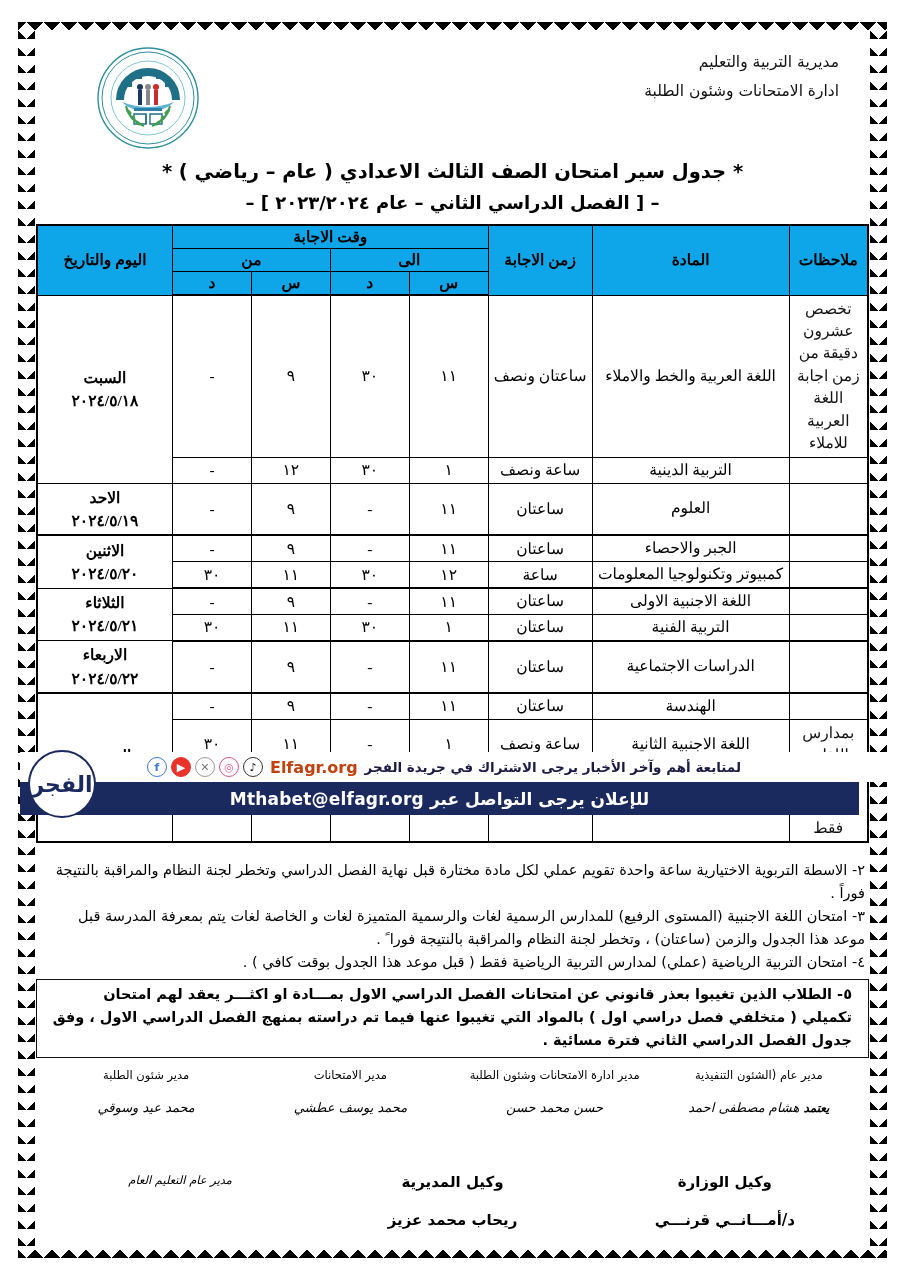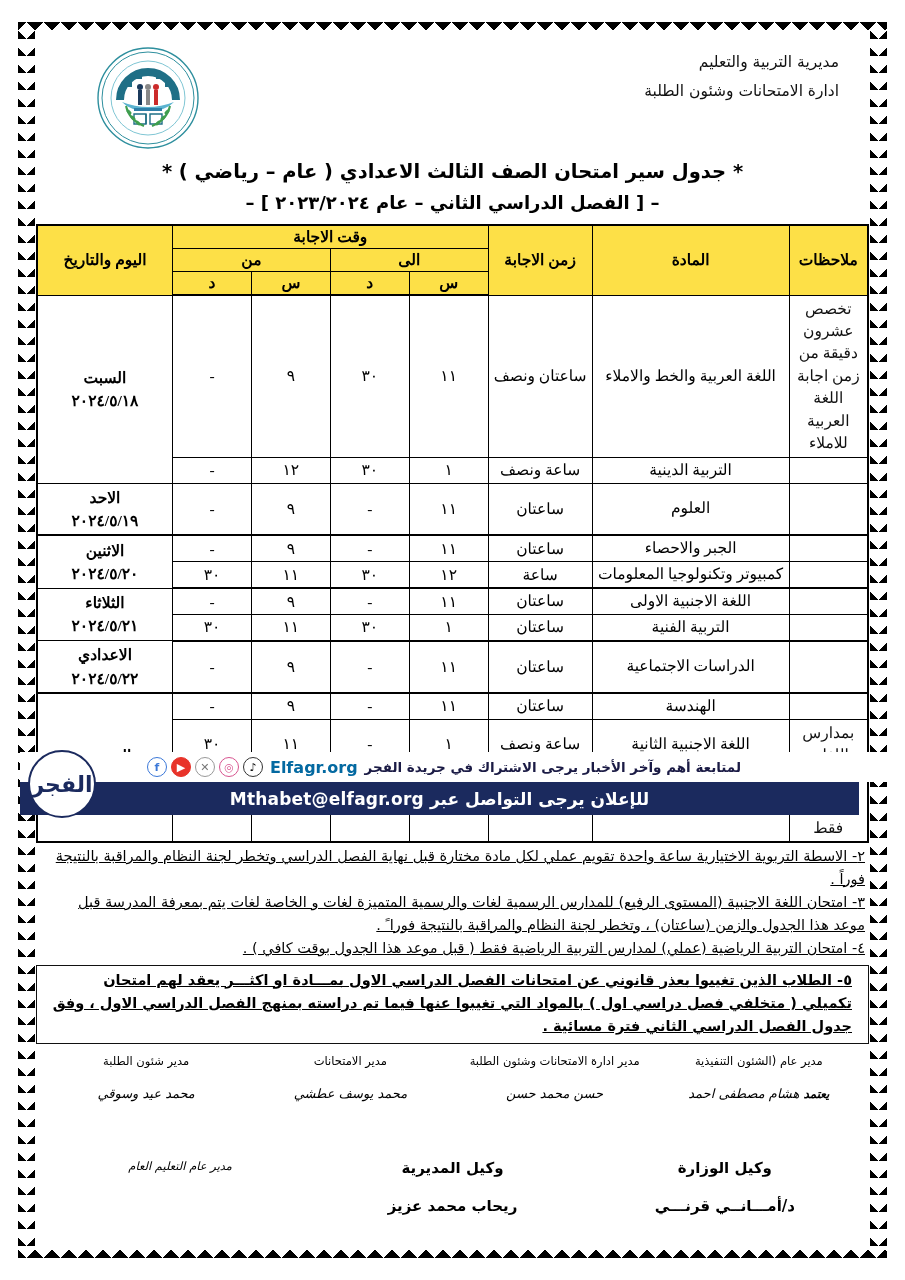--- a/index.html
+++ b/index.html
@@ -104,21 +104,21 @@
     border:1px solid #000;
     text-align:center;
     vertical-align:middle;
     font-size:15.5px;
     padding:2px 3px;
   }
   table.sched{
     border:2.5px solid #000;
   }
   thead th{
-    background:#fde047;
+    background:#0ea5e9;
     font-weight:bold;
     font-size:16px;
   }
   thead tr:last-child th{border-bottom:2.5px solid #000;}
   .th-date{width:128px;}
   .th-sub{width:48px;}
   .th-dur{width:97px;}
   .th-mat{width:190px;}
   .th-note{width:auto;}
 
@@ -157,21 +157,21 @@
   }
   .ad-text-top{
     font-family:"DejaVu Sans","Liberation Sans",sans-serif;
     font-size:13.5px;
     font-weight:bold;
     color:#1b1b45;
     white-space:nowrap;
   }
   .ad-brand{
     font-family:"DejaVu Sans","Liberation Sans",sans-serif;
-    font-size:16px;font-weight:bold;color:#0369a1;
+    font-size:16px;font-weight:bold;color:#c2410c;
     direction:ltr;
   }
   .soc{display:flex;gap:4px;align-items:center;direction:ltr;}
   .soc span{
     width:18px;height:18px;border-radius:50%;
     display:inline-flex;align-items:center;justify-content:center;
     font-size:11px;font-weight:bold;
     font-family:"DejaVu Sans","Liberation Sans",sans-serif;
     border:1.4px solid #888;color:#555;background:#fff;
   }
@@ -198,27 +198,26 @@
     border-radius:50%;
     background:#fff;
     display:flex;align-items:center;justify-content:center;
     color:#1b2a5e;
     font-family:"DejaVu Sans","Liberation Sans",sans-serif;
     font-size:22px;font-weight:bold;
   }
 
   
   .notes{
-    margin-top:2px;
+    margin-top:16px;
     direction:rtl;
     text-align:right;
     font-size:14.5px;
     line-height:1.55;
     font-family:"DejaVu Sans","Liberation Sans",sans-serif;
-    text-decoration:underline;
   }
   .notes p{margin:0 0 1px 0;padding:0 4px 0 6px;}
   .note-box{
     border:1.6px solid #111;
     margin-top:5px;
     padding:3px 12px 5px 6px;
     font-weight:bold;
     font-size:14.5px;
     line-height:1.6;
     text-align:right;
@@ -409,21 +408,21 @@
           </tr>
           <tr class="group-end">
             <td class="c-note"></td>
             <td class="c-mat">الدراسات الاجتماعية</td>
             <td class="c-dur">ساعتان</td>
             <td class="c-num">١١</td>
             <td class="c-num">-</td>
             <td class="c-num">٩</td>
             <td class="c-num">-</td>
             <td class="c-date" rowspan="1">
-              <span class="d1">الاعدادي</span>
+              <span class="d1">الاربعاء</span>
               <span class="d2">٢٠٢٤/٥/٢٢</span>
             </td>
           </tr>
           <tr>
             <td class="c-note"></td>
             <td class="c-mat">الهندسة</td>
             <td class="c-dur">ساعتان</td>
             <td class="c-num">١١</td>
             <td class="c-num">-</td>
             <td class="c-num">٩</td>

